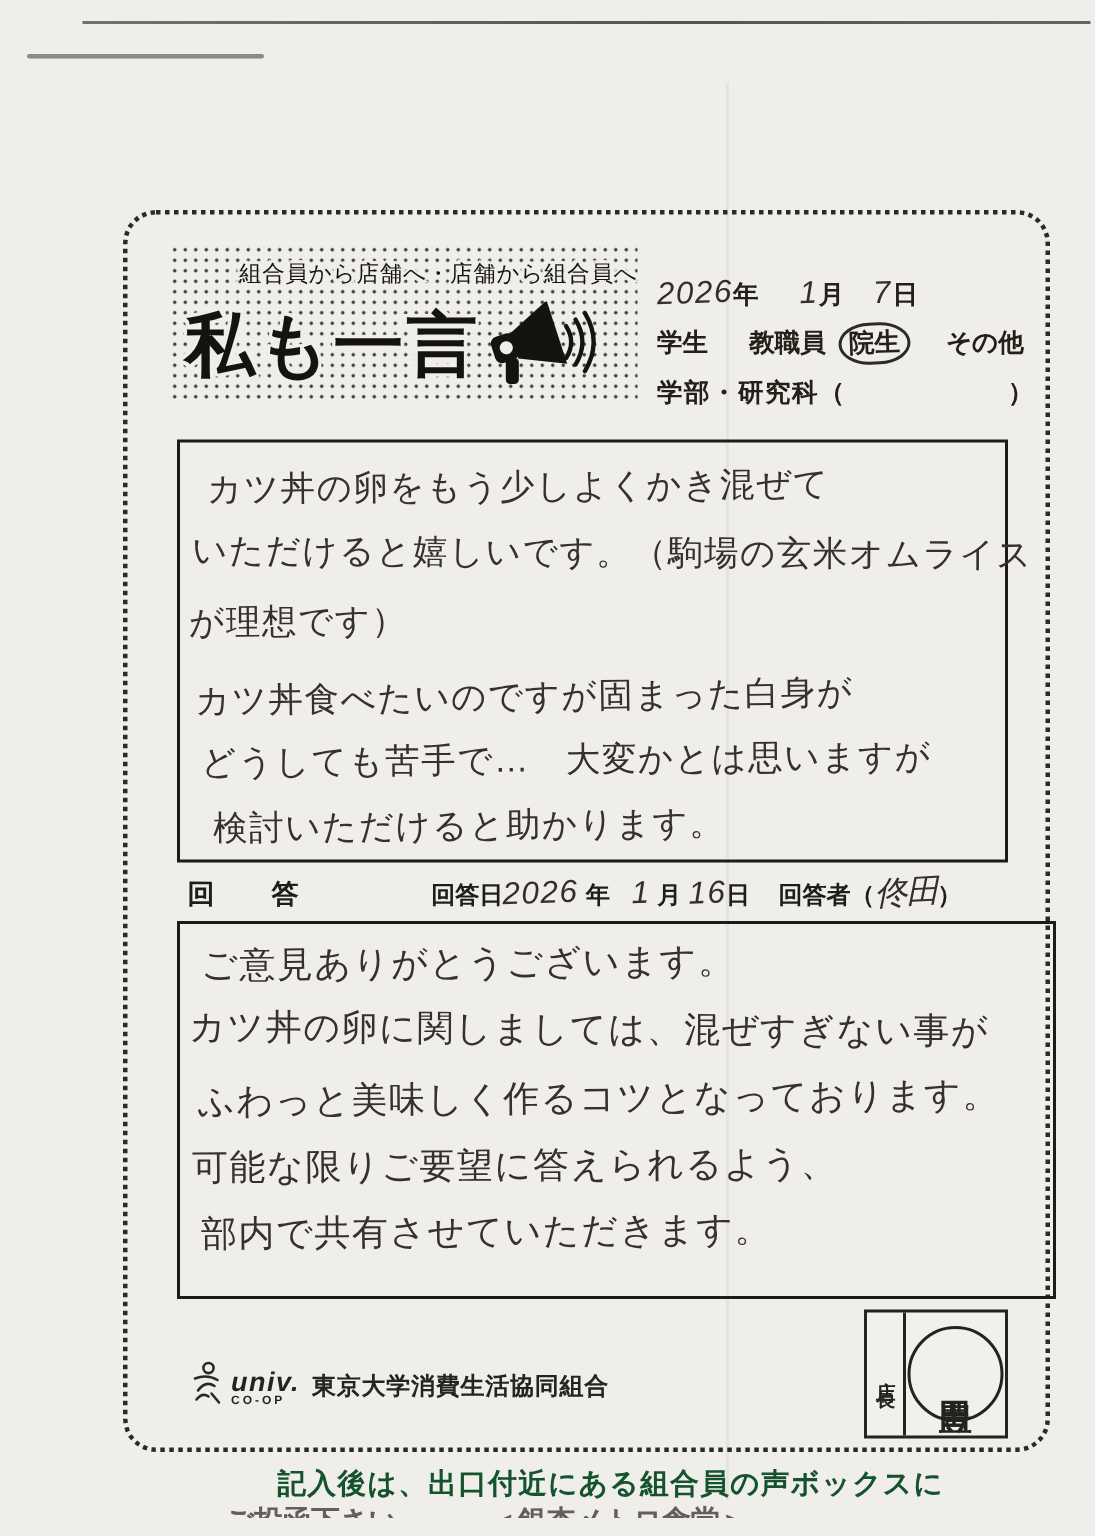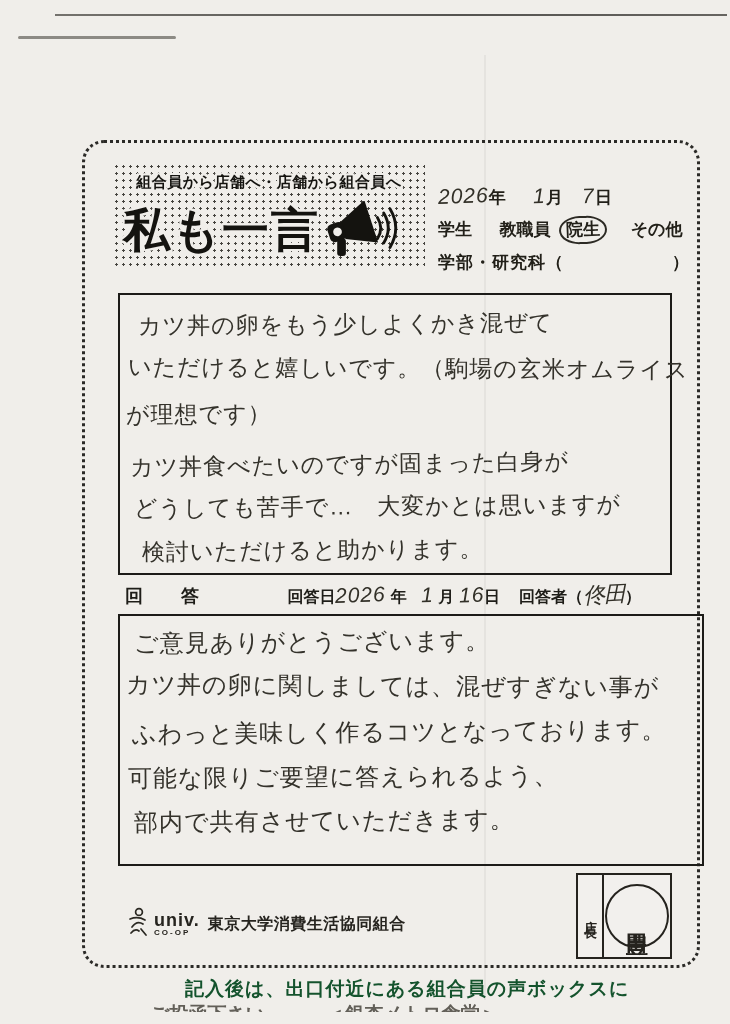--- a/index.html
+++ b/index.html
@@ -21,22 +21,22 @@
     top:163px;left:113px;width:312px;height:105px;
     background-color:#f0eeea;
     background-image:radial-gradient(#45433e 1.1px, rgba(0,0,0,0) 1.4px);
     background-size:7px 7px;
   }
   .halo{
     text-shadow:-2px -2px 0 #f0eeea,2px -2px 0 #f0eeea,-2px 2px 0 #f0eeea,2px 2px 0 #f0eeea,
                 -2px 0 0 #f0eeea,2px 0 0 #f0eeea,0 -2px 0 #f0eeea,0 2px 0 #f0eeea,0 0 4px #f0eeea;
   }
   .tagline{
-    position:absolute;top:10px;left:0;width:100%;text-align:center;
-    font-size:15px;font-weight:bold;letter-spacing:.5px;color:#14130f;
+    position:absolute;top:10px;left:0;width:100%;text-align:right;
+    font-size:15px;font-weight:normal;letter-spacing:.5px;color:#14130f;
   }
   .title-row{position:absolute;top:32px;left:10px;display:flex;align-items:center;text-align:center;}
   .page-title{font-size:47px;font-weight:900;letter-spacing:2px;color:#14130f;line-height:1;}
   .megaphone{margin-left:2px;margin-top:6px;}
   
   .meta-block{top:184px;left:438px;width:256px;font-size:17px;font-weight:bold;color:#222019;}
   .meta-row{margin-bottom:7px;white-space:nowrap;}
   .hw{color:#323028;font-style:italic;font-weight:normal;display:inline-block;}
   .hw-num{font-size:21px;transform:rotate(-2deg);letter-spacing:1px;}
   .circled{display:inline-block;border:2px solid #2c2a24;border-radius:50% / 58%;padding:0 5px 1px 5px;transform:rotate(-2deg);margin:0 4px;}
@@ -50,21 +50,21 @@
   .hw-line{position:absolute;font-size:23px;color:#34322b;white-space:nowrap;letter-spacing:1px;transform:rotate(-.5deg);}
   .reply-box .hw-line{font-size:24px;}
   
   .reply-head{top:580px;left:125px;width:545px;white-space:nowrap;}
   .reply-label{font-size:18px;font-weight:bold;letter-spacing:10px;color:#1e1d18;margin-top:12px;}
   .reply-date{font-size:16px;font-weight:bold;color:#1e1d18;margin-left:74px;}
   .hw-name{font-size:22px;transform:rotate(-3deg);letter-spacing:-1px;}
   
   .coop-row{top:906px;left:126px;display:flex;align-items:center;}
   .coop-wordmark{margin-left:4px;line-height:1;text-align:left;}
-  .coop-univ{font-size:18px;font-weight:900;letter-spacing:1px;color:#26241f;}
+  .coop-univ{font-size:18px;font-weight:900;letter-spacing:1px;color:#26241f;font-style:italic;}
   .coop-coop{font-size:8px;font-weight:bold;letter-spacing:2px;color:#26241f;}
   .org-name{margin-left:8px;font-size:16px;font-weight:bold;color:#26241f;letter-spacing:.5px;}
   
   .stamp{top:873px;left:576px;width:92px;height:82px;border:2px solid #25231e;display:flex;background:rgba(255,255,255,.15);}
   .stamp-role{width:24px;border-right:2px solid #25231e;display:flex;align-items:center;justify-content:center;
     writing-mode:vertical-rl;text-orientation:upright;font-size:13px;font-weight:bold;letter-spacing:6px;color:#25231e;}
   .stamp-seal-wrap{flex:1;display:flex;align-items:center;justify-content:center;}
   .stamp-seal{width:60px;height:60px;border:2.5px solid #25231e;border-radius:50%;display:flex;align-items:center;justify-content:center;
     writing-mode:vertical-rl;text-orientation:upright;font-family:"Liberation Serif", serif;font-size:22px;font-weight:bold;color:#25231e;line-height:1;}
   

